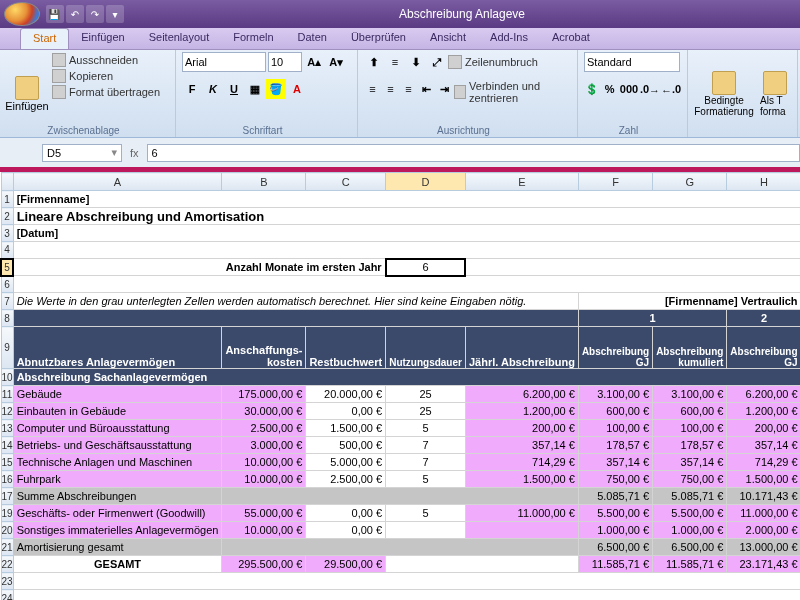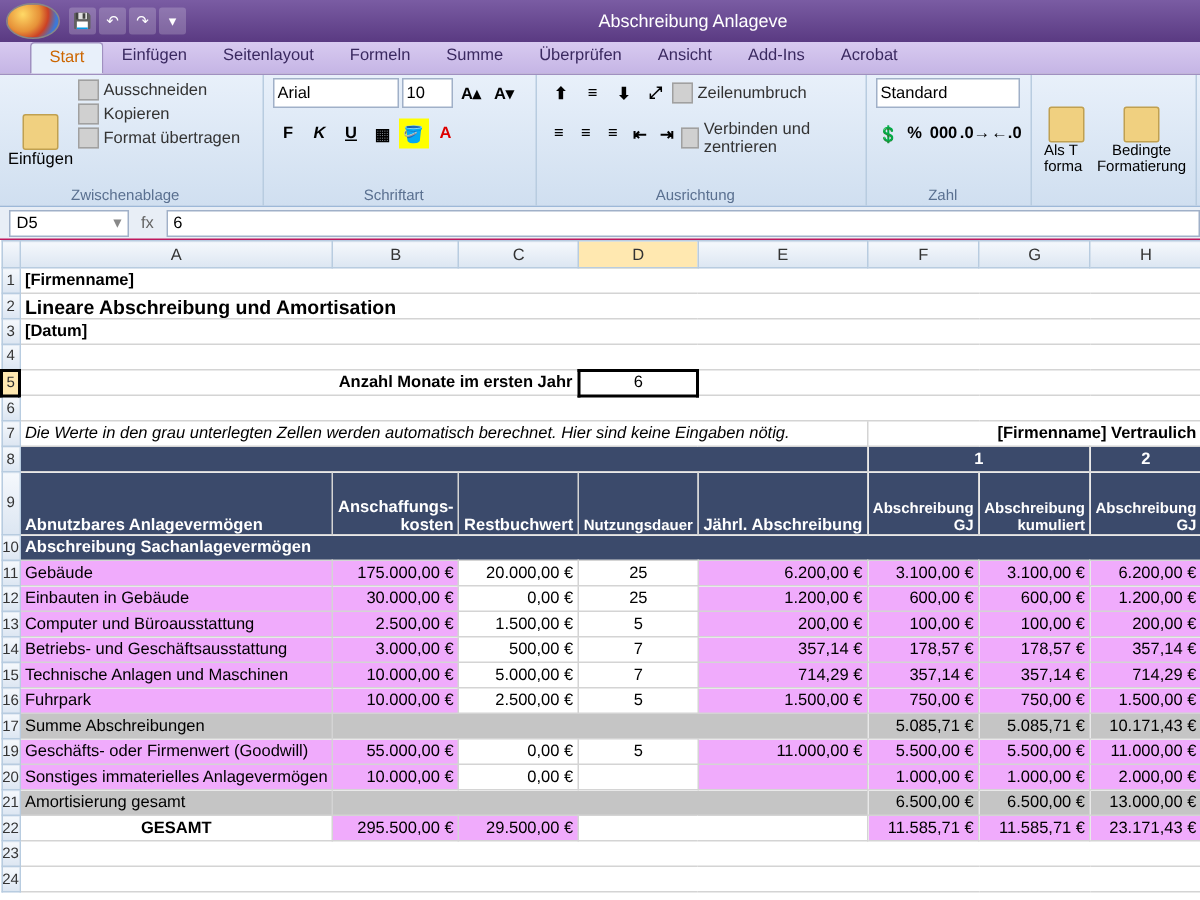--- a/index.html
+++ b/index.html
@@ -23,21 +23,21 @@
 .rgroup-label { position: absolute; bottom: 1px; left: 0; right: 8px; text-align: center; color: #5a7090; font-size: 10px; }
 .rgroup-body { flex: 1; display: flex; gap: 4px; }
 .big-btn { display: flex; flex-direction: column; align-items: center; justify-content: center; width: 42px; padding: 2px; border-radius: 3px; }
 .big-ico { width: 24px; height: 24px; background: #f0d080; border: 1px solid #c0a050; border-radius: 2px; }
 .small-row { display: flex; align-items: center; gap: 3px; padding: 1px 0; font-size: 11px; color: #333; }
 .small-ico { width: 14px; height: 14px; background: #d0d0d0; border: 1px solid #a0a0a0; }
 .font-combo { height: 20px; border: 1px solid #a0b0c8; background: #fff; font-size: 11px; padding: 0 2px; }
 .fmt-btn { width: 20px; height: 20px; border: 1px solid transparent; display: inline-flex; align-items: center; justify-content: center; font-size: 11px; font-weight: bold; }
 
 
-.fbar { height: 22px; background: #e8eef6; border-bottom: 1px solid #be185d; display: flex; align-items: center; }
+.fbar { height: 34px; background: #e8eef6; border-bottom: 5px solid #be185d; display: flex; align-items: center; padding-left: 36px; }
 .name-box { width: 80px; height: 18px; border: 1px solid #a0b0c8; background: #fff; margin-left: 6px; padding: 0 4px; display: flex; align-items: center; }
 .fx { margin: 0 8px; color: #666; }
 .formula-input { flex: 1; height: 18px; border: 1px solid #a0b0c8; background: #fff; padding: 0 4px; display: flex; align-items: center; }
 
 
 .grid-wrap { position: relative; height: 440px; overflow: hidden; }
 table.sheet { border-collapse: collapse; table-layout: fixed; }
 .colhdr th { background: linear-gradient(to bottom, #f5f8fc, #dce6f2); border: 1px solid #b8cce0; height: 18px; font-weight: normal; color: #333; font-size: 11px; }
 .colhdr th.sel { background: #ffe8b0; }
 .rowhdr { background: linear-gradient(to bottom, #f5f8fc, #dce6f2); border: 1px solid #b8cce0; width: 22px; text-align: center; font-size: 10px; color: #333; }
@@ -75,21 +75,21 @@
     <div class="qat-btn">▾</div>
   </div>
   <div class="title-text">Abschreibung Anlageve</div>
 </div>
 
 <div class="ribbon-tabs">
   <div class="rtab active">Start</div>
   <div class="rtab">Einfügen</div>
   <div class="rtab">Seitenlayout</div>
   <div class="rtab">Formeln</div>
-  <div class="rtab">Summe</div>
+  <div class="rtab">Daten</div>
   <div class="rtab">Überprüfen</div>
   <div class="rtab">Ansicht</div>
   <div class="rtab">Add-Ins</div>
   <div class="rtab">Acrobat</div>
 </div>
 
 <div class="ribbon">
   <div class="rgroup" style="width:176px">
     <div class="rgroup-body">
       <div class="big-btn">
@@ -176,27 +176,27 @@
         <span class="fmt-btn">000</span>
         <span class="fmt-btn">.0→</span>
         <span class="fmt-btn">←.0</span>
       </div>
     </div>
     <div class="rgroup-label">Zahl</div>
   </div>
 
   <div class="rgroup" style="width:110px">
     <div class="rgroup-body">
+      <div class="big-btn" style="width:60px">
+        <div class="big-ico"></div>
+        <span style="font-size:10px;text-align:center">Bedingte Formatierung</span>
+      </div>
       <div class="big-btn" style="width:40px">
         <div class="big-ico"></div>
         <span style="font-size:10px">Als T forma</span>
-      </div>
-      <div class="big-btn" style="width:60px">
-        <div class="big-ico"></div>
-        <span style="font-size:10px;text-align:center">Bedingte Formatierung</span>
       </div>
     </div>
   </div>
 </div>
 
 <div class="fbar">
   <div class="name-box">
       <span>D5</span>
       <span style="margin-left:auto;color:#888">▾</span>
     </div>

